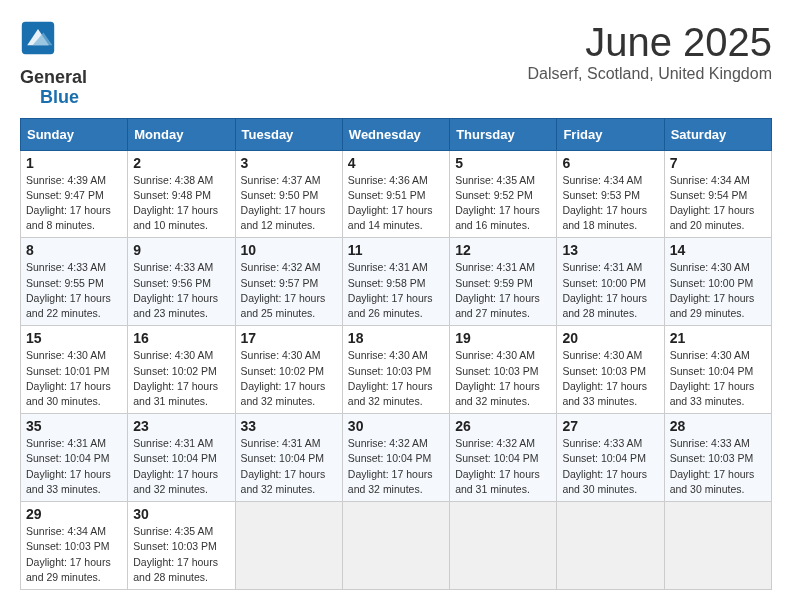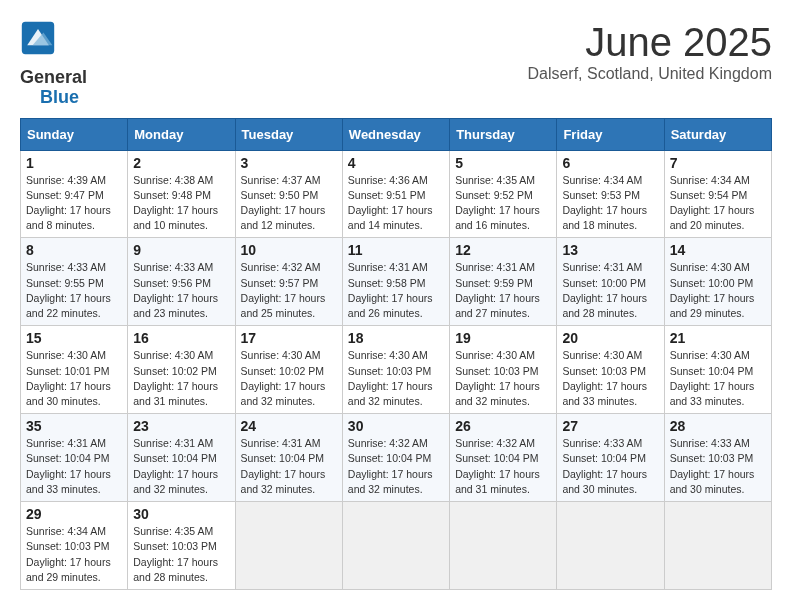--- a/index.html
+++ b/index.html
@@ -214,21 +214,21 @@
       <tr>
         <td>
           <span class="day-number">35</span>
 <div class="day-info">Sunrise: 4:31 AM<br>Sunset: 10:04 PM<br>Daylight: 17 hours and 33 minutes.</div>
         </td>
         <td>
           <span class="day-number">23</span>
 <div class="day-info">Sunrise: 4:31 AM<br>Sunset: 10:04 PM<br>Daylight: 17 hours and 32 minutes.</div>
         </td>
         <td>
-          <span class="day-number">24</span>
+          <span class="day-number">33</span>
 <div class="day-info">Sunrise: 4:31 AM<br>Sunset: 10:04 PM<br>Daylight: 17 hours and 32 minutes.</div>
         </td>
         <td>
           <span class="day-number">30</span>
 <div class="day-info">Sunrise: 4:32 AM<br>Sunset: 10:04 PM<br>Daylight: 17 hours and 32 minutes.</div>
         </td>
         <td>
           <span class="day-number">26</span>
 <div class="day-info">Sunrise: 4:32 AM<br>Sunset: 10:04 PM<br>Daylight: 17 hours and 31 minutes.</div>
         </td>

